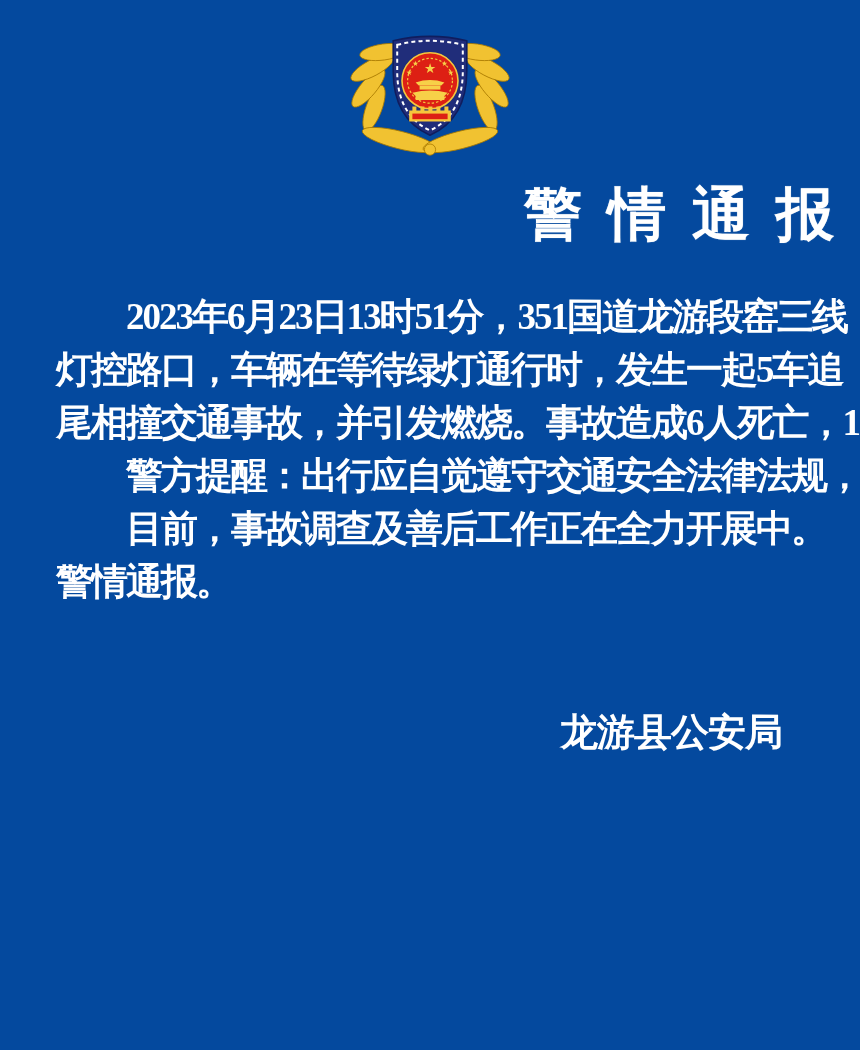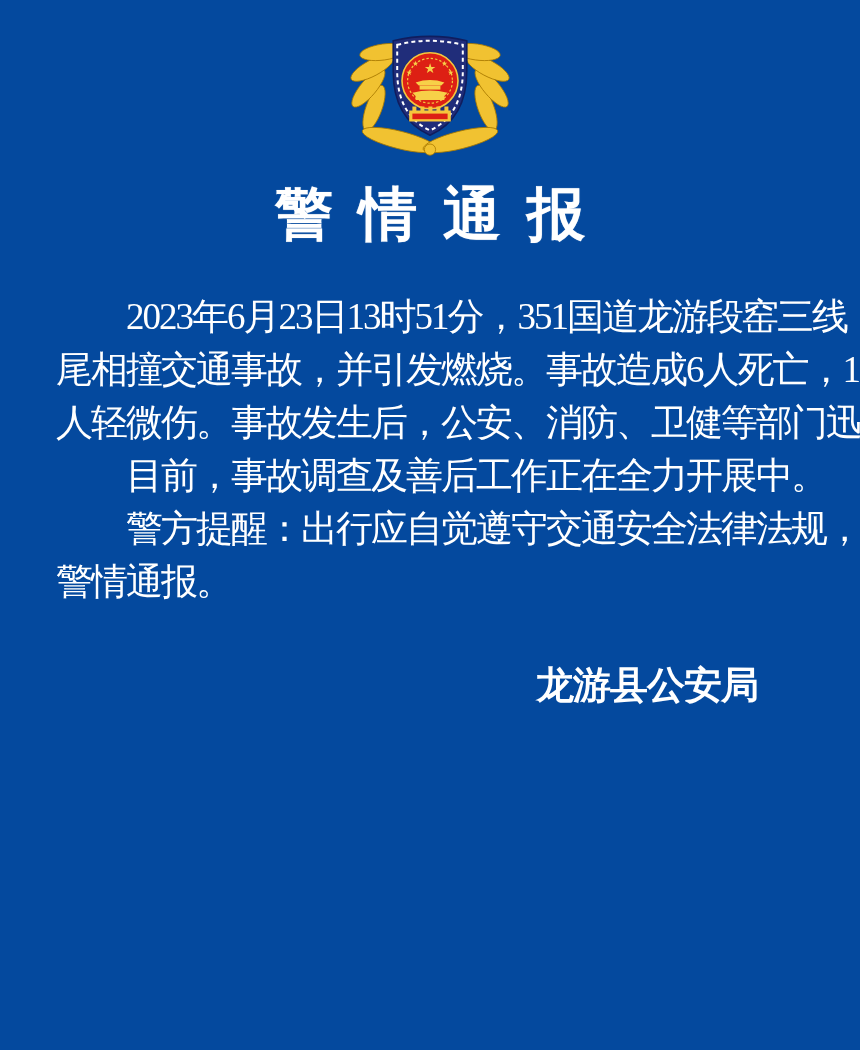--- a/index.html
+++ b/index.html
@@ -15,42 +15,42 @@
     width: 860px; height: 1050px;
     box-sizing: border-box;
   }
   .emblem-wrap {
     text-align: center;
     padding-top: 28px;
     height: 138px;
   }
   .page-title {
     margin-top: 14px;
-    text-align: center;
+    text-align: right;
     font-size: 58px;
     font-weight: 700;
     letter-spacing: 26px;
     padding-left: 26px; 
     line-height: 70px;
     text-shadow: 0 0 1px rgba(255,255,255,.6);
   }
   .body-text {
     margin: 40px 56px 12px 56px;
     font-size: 37px;
-    font-weight: 400;
+    font-weight: 700;
     letter-spacing: -2px;
     line-height: 53px;
     white-space: nowrap;
   }
   .body-line { height: 53px; }
   .body-line.indent { padding-left: 70px; }
   .signature {
-    margin-top: 49px;
+    margin-top: 96px;
     text-align: right;
-    padding-right: 102px;
+    padding-right: 78px;
     font-size: 38px;
     font-weight: 700;
     letter-spacing: -1px;
   }
   .signature-inner {
     display: inline-block;
     text-align: center;
     line-height: 56px;
   }
 </style>
@@ -98,24 +98,24 @@
 
       <path d="M84 117 V103 H88 V98 H93 V103 H98 V98 H103 V103 H108 V98 H113 V103 H118 V98 H123 V103 H128 V98 H133 V103 H136 V117 Z" fill="#f5c63c"></path>
       <rect x="88" y="107" width="44" height="7" fill="#dd2014"></rect>
     </svg>
   </div>
 
   <div class="page-title">警情通报</div>
 
   <div class="body-text">
     <div class="body-line indent">2023年6月23日13时51分，351国道龙游段窑三线</div>
+    <div class="body-line">灯控路口，车辆在等待绿灯通行时，发生一起5车追</div>
     <div class="body-line">尾相撞交通事故，并引发燃烧。事故造成6人死亡，1</div>
-    <div class="body-line">人轻微伤。事故发生后，公安、消防、卫健等部门迅</div>
+    <div class="body-line indent">警方提醒：出行应自觉遵守交通安全法律法规，</div>
     <div class="body-line indent">目前，事故调查及善后工作正在全力开展中。</div>
-    <div class="body-line indent">警方提醒：出行应自觉遵守交通安全法律法规，</div>
     <div class="body-line">警情通报。</div>
   </div>
 
   <div class="signature">
     <div class="signature-inner">
       <div>龙游县公安局</div>
     </div>
   </div>
 
 </div>

